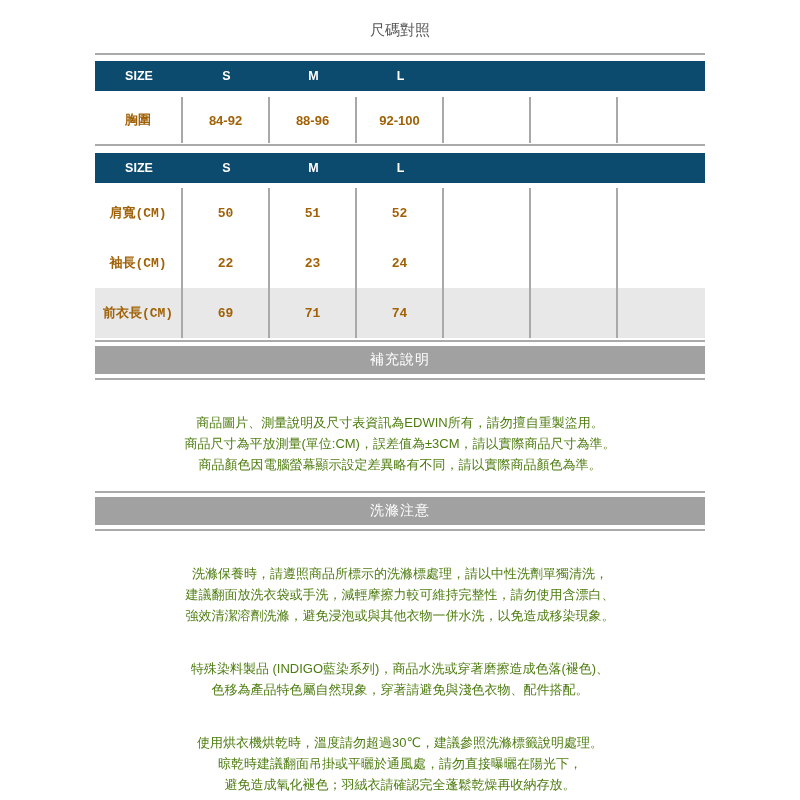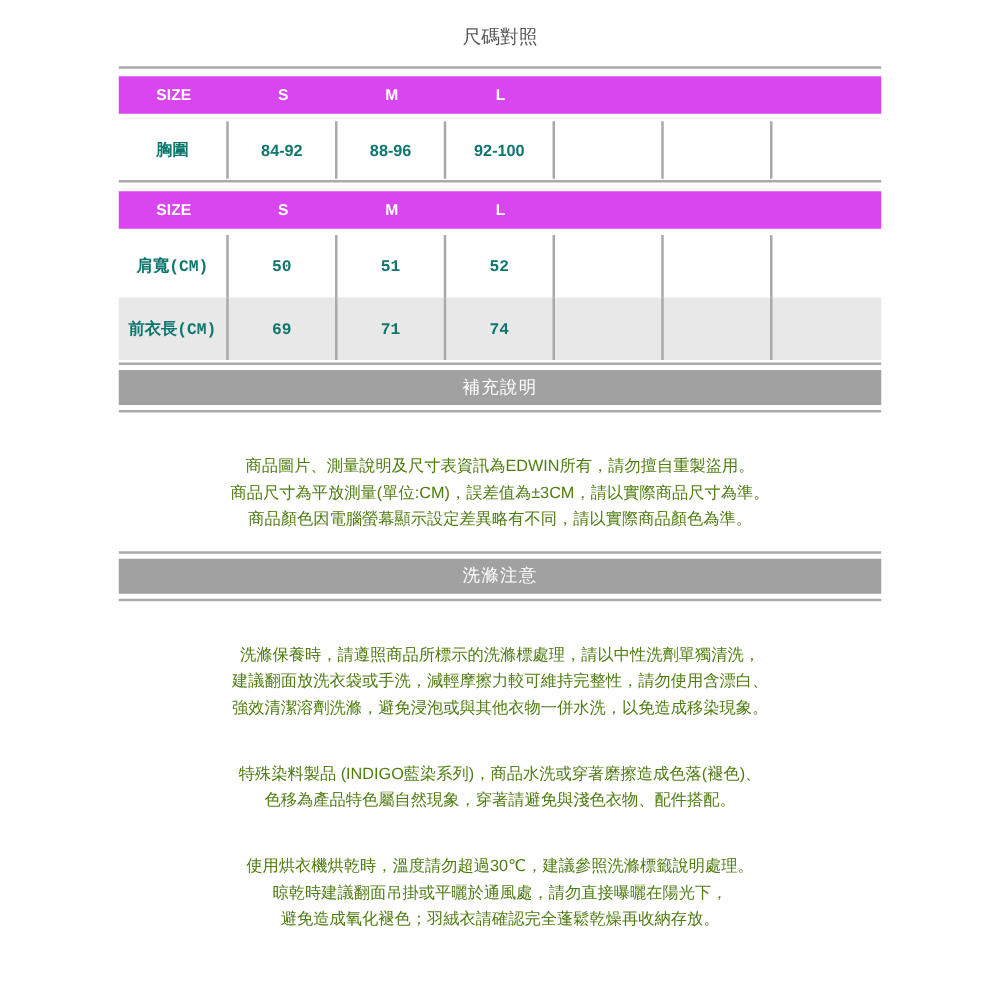--- a/index.html
+++ b/index.html
@@ -16,36 +16,36 @@
     text-align:center; font-size:15px; color:#555555;
   }
 
   .rule { height:2px; background:#aaaaaa; }
   .mt1{margin-top:1px}.mt2{margin-top:2px}.mt4{margin-top:4px}.mt5{margin-top:5px}
   .mt6{margin-top:6px}.mt7{margin-top:7px}.mt16{margin-top:16px}.mt18{margin-top:18px}
   .mt20{margin-top:20px}.mt22{margin-top:22px}
 
   .t-header {
     display:grid; grid-template-columns:88px repeat(6,1fr);
-    height:30px; background:#d946ef;
+    height:30px; background:#0c4a6e;
   }
   .t-header .cell {
     display:flex; align-items:center; justify-content:center;
     color:#ffffff; font-weight:700; font-size:12.5px;
   }
 
   .t-row {
     display:grid; grid-template-columns:88px repeat(6,1fr);
   }
   .t-row.h46 { height:46px; }
   .t-row.h50 { height:50px;font-family:Liberation Mono, monospace; }
   .t-row.alt { background:#e8e8e8; }
   .t-row .cell {
     display:flex; align-items:center; justify-content:center;
-    font-weight:700; font-size:13px; color:#0f766e;
+    font-weight:700; font-size:13px; color:#a16207;
     border-right:2px solid #a9a9a9;
   }
   .t-row .cell:last-child { border-right:none; }
 
   .section-bar {
     height:28px; background:#a1a1a1;
     display:flex; align-items:center; justify-content:center;
     color:#ffffff; font-size:14px; letter-spacing:1px;
   }
 
@@ -94,20 +94,29 @@
   <div class="mt5">
     <div class="t-row h50">
       <div class="cell">肩寬(CM)</div>
       <div class="cell">50</div>
       <div class="cell">51</div>
       <div class="cell">52</div>
       <div class="cell"></div>
       <div class="cell"></div>
       <div class="cell"></div>
     </div>
+    <div class="t-row h50">
+      <div class="cell">袖長(CM)</div>
+      <div class="cell">22</div>
+      <div class="cell">23</div>
+      <div class="cell">24</div>
+      <div class="cell"></div>
+      <div class="cell"></div>
+      <div class="cell"></div>
+    </div>
     <div class="t-row h50 alt">
       <div class="cell">前衣長(CM)</div>
       <div class="cell">69</div>
       <div class="cell">71</div>
       <div class="cell">74</div>
       <div class="cell"></div>
       <div class="cell"></div>
       <div class="cell"></div>
     </div>
   </div>

